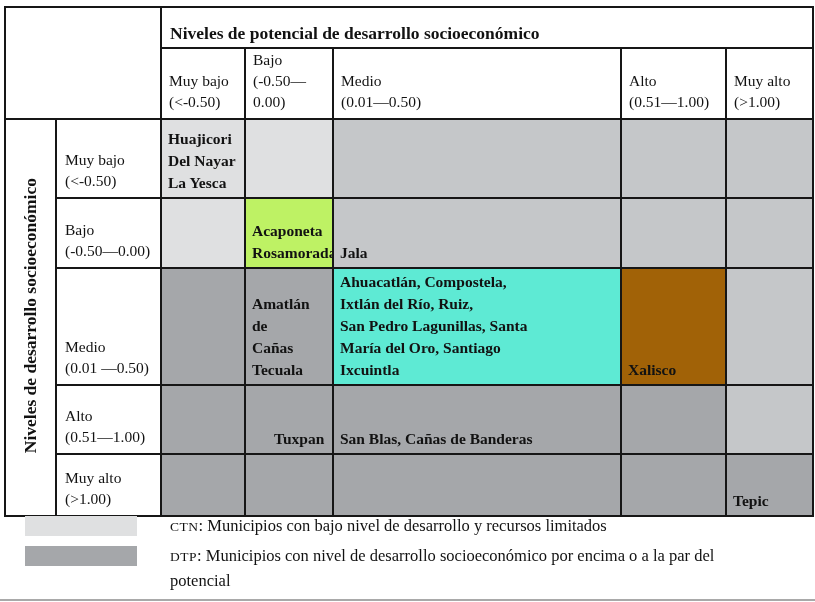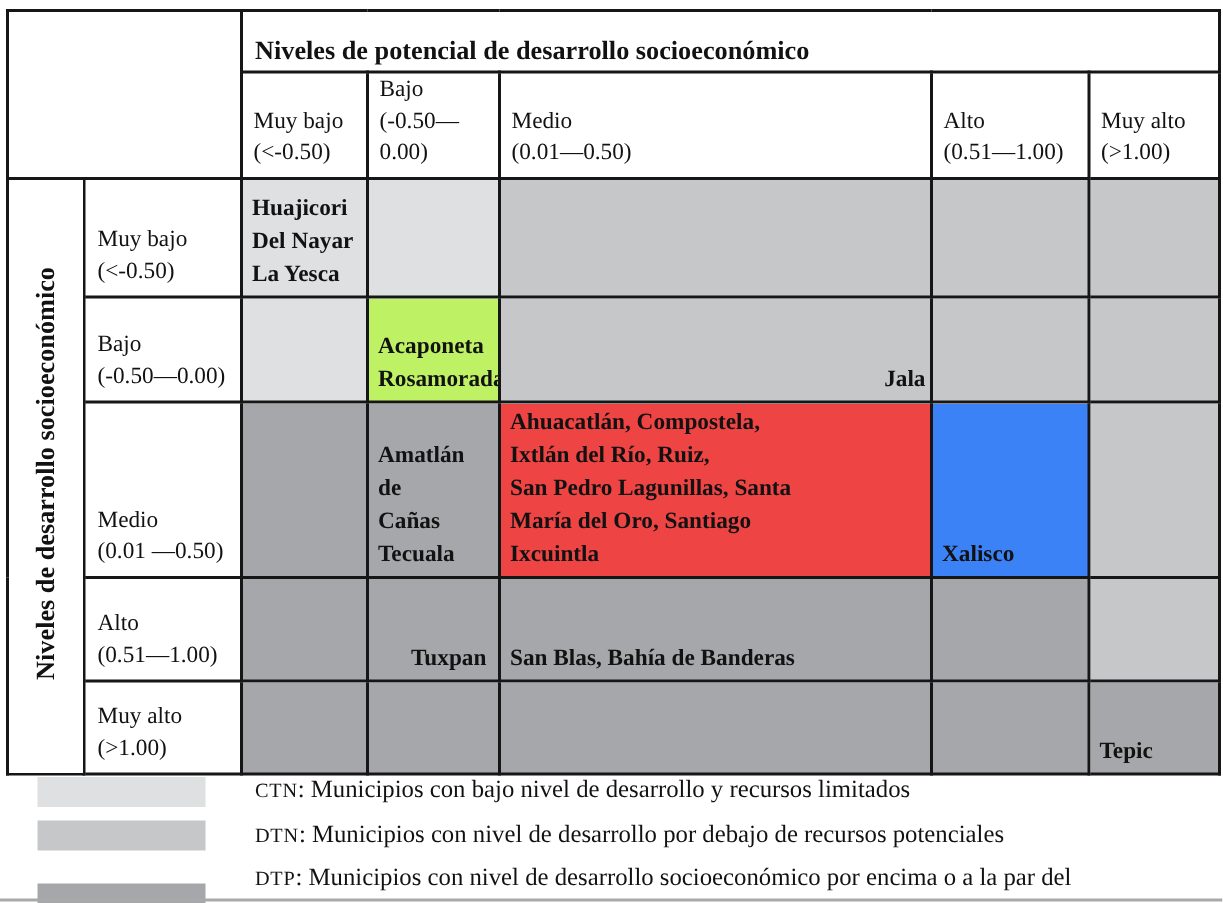--- a/index.html
+++ b/index.html
@@ -69,21 +69,21 @@
     padding: 2px 3px 3px 6px;
     white-space: pre-line;
   }
   .legend {
     position: absolute;
     left: 25px; top: 514px;
     width: 785px;
   }
   .legend-item {
     display: flex;
-    align-items: center;
+    align-items: flex-start;
     margin-bottom: 4px;
   }
   .legend-swatch {
     width: 112px; height: 20px;
     margin-right: 33px;
     flex: 0 0 auto;
     margin-top: 2px;
   }
   .legend-text {
     font-size: 16.5px;
@@ -145,45 +145,45 @@
       <td class="cell" style="background-color: rgb(197, 199, 201);"></td>
       <td class="cell" style="background-color: rgb(197, 199, 201);"></td>
       <td class="cell" style="background-color: rgb(197, 199, 201);"></td>
     </tr>
     <tr style="height:70px">
       <td class="row-label">Bajo
 (-0.50—0.00)</td>
       <td class="cell" style="background-color: rgb(223, 224, 225);"></td>
       <td class="cell" style="background-color: #bef264;">Acaponeta
  Rosamorada</td>
-      <td class="cell" style="background-color: rgb(197, 199, 201); text-align: right;">Jala</td>
+      <td class="cell" style="background-color: rgb(197, 199, 201);">Jala</td>
       <td class="cell" style="background-color: rgb(197, 199, 201);"></td>
       <td class="cell" style="background-color: rgb(197, 199, 201);"></td>
     </tr>
     <tr style="height:116px">
       <td class="row-label">Medio
 (0.01 —0.50)</td>
       <td class="cell" style="background-color: rgb(165, 167, 170);"></td>
       <td class="cell" style="background-color: rgb(165, 167, 170); margin-top: 41px;">Amatlán de
 Cañas
 Tecuala</td>
-      <td class="cell" style="background-color: #ef4444;">Ahuacatlán, Compostela,
+      <td class="cell" style="background-color: #5eead4;">Ahuacatlán, Compostela,
 Ixtlán del Río, Ruiz,
 San Pedro Lagunillas, Santa
 María del Oro, Santiago
 Ixcuintla</td>
-      <td class="cell" style="background-color: #3b82f6;">Xalisco</td>
+      <td class="cell" style="background-color: #a16207;">Xalisco</td>
       <td class="cell" style="background-color: rgb(197, 199, 201);"></td>
     </tr>
     <tr style="height:69px">
       <td class="row-label">Alto
 (0.51—1.00)</td>
       <td class="cell" style="background-color: rgb(165, 167, 170);"></td>
       <td class="cell" style="background-color: rgb(165, 167, 170); padding-left: 28px;">Tuxpan</td>
-      <td class="cell" style="background-color: rgb(165, 167, 170);">San Blas, Bahía de Banderas</td>
+      <td class="cell" style="background-color: rgb(165, 167, 170);">San Blas, Cañas de Banderas</td>
       <td class="cell" style="background-color: rgb(165, 167, 170);"></td>
       <td class="cell" style="background-color: rgb(197, 199, 201);"></td>
     </tr>
     <tr style="height:62px">
       <td class="row-label">Muy alto
 (&gt;1.00)</td>
       <td class="cell" style="background-color: rgb(165, 167, 170);"></td>
       <td class="cell" style="background-color: rgb(165, 167, 170);"></td>
       <td class="cell" style="background-color: rgb(165, 167, 170);"></td>
       <td class="cell" style="background-color: rgb(165, 167, 170);"></td>
@@ -193,24 +193,20 @@
     </table>
 
   <div class="vtext">
     <span>Niveles de desarrollo socioeconómico</span>
   </div>
 
   <div class="legend">
     <div class="legend-item">
       <div class="legend-swatch" style="background-color: rgb(223, 224, 225);"></div>
       <div class="legend-text"><span class="legend-acronym">CTN</span><span>: Municipios con bajo nivel de desarrollo y recursos limitados</span></div>
-    </div>
-    <div class="legend-item">
-      <div class="legend-swatch" style="background-color: rgb(197, 199, 201);"></div>
-      <div class="legend-text"><span class="legend-acronym">DTN</span><span>: Municipios con nivel de desarrollo por debajo de recursos potenciales</span></div>
     </div>
     <div class="legend-item">
       <div class="legend-swatch" style="background-color: rgb(165, 167, 170);"></div>
       <div class="legend-text"><span class="legend-acronym">DTP</span><span>: Municipios con nivel de desarrollo socioeconómico por encima o a la par del
 potencial</span></div>
     </div>
   </div>
 
   <div class="bottom-rule"></div>
 </div>

